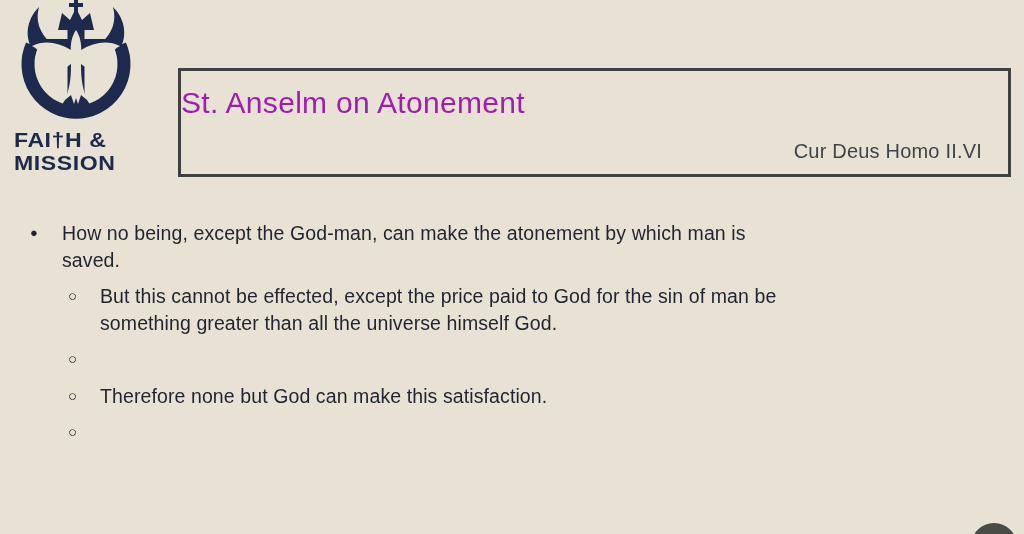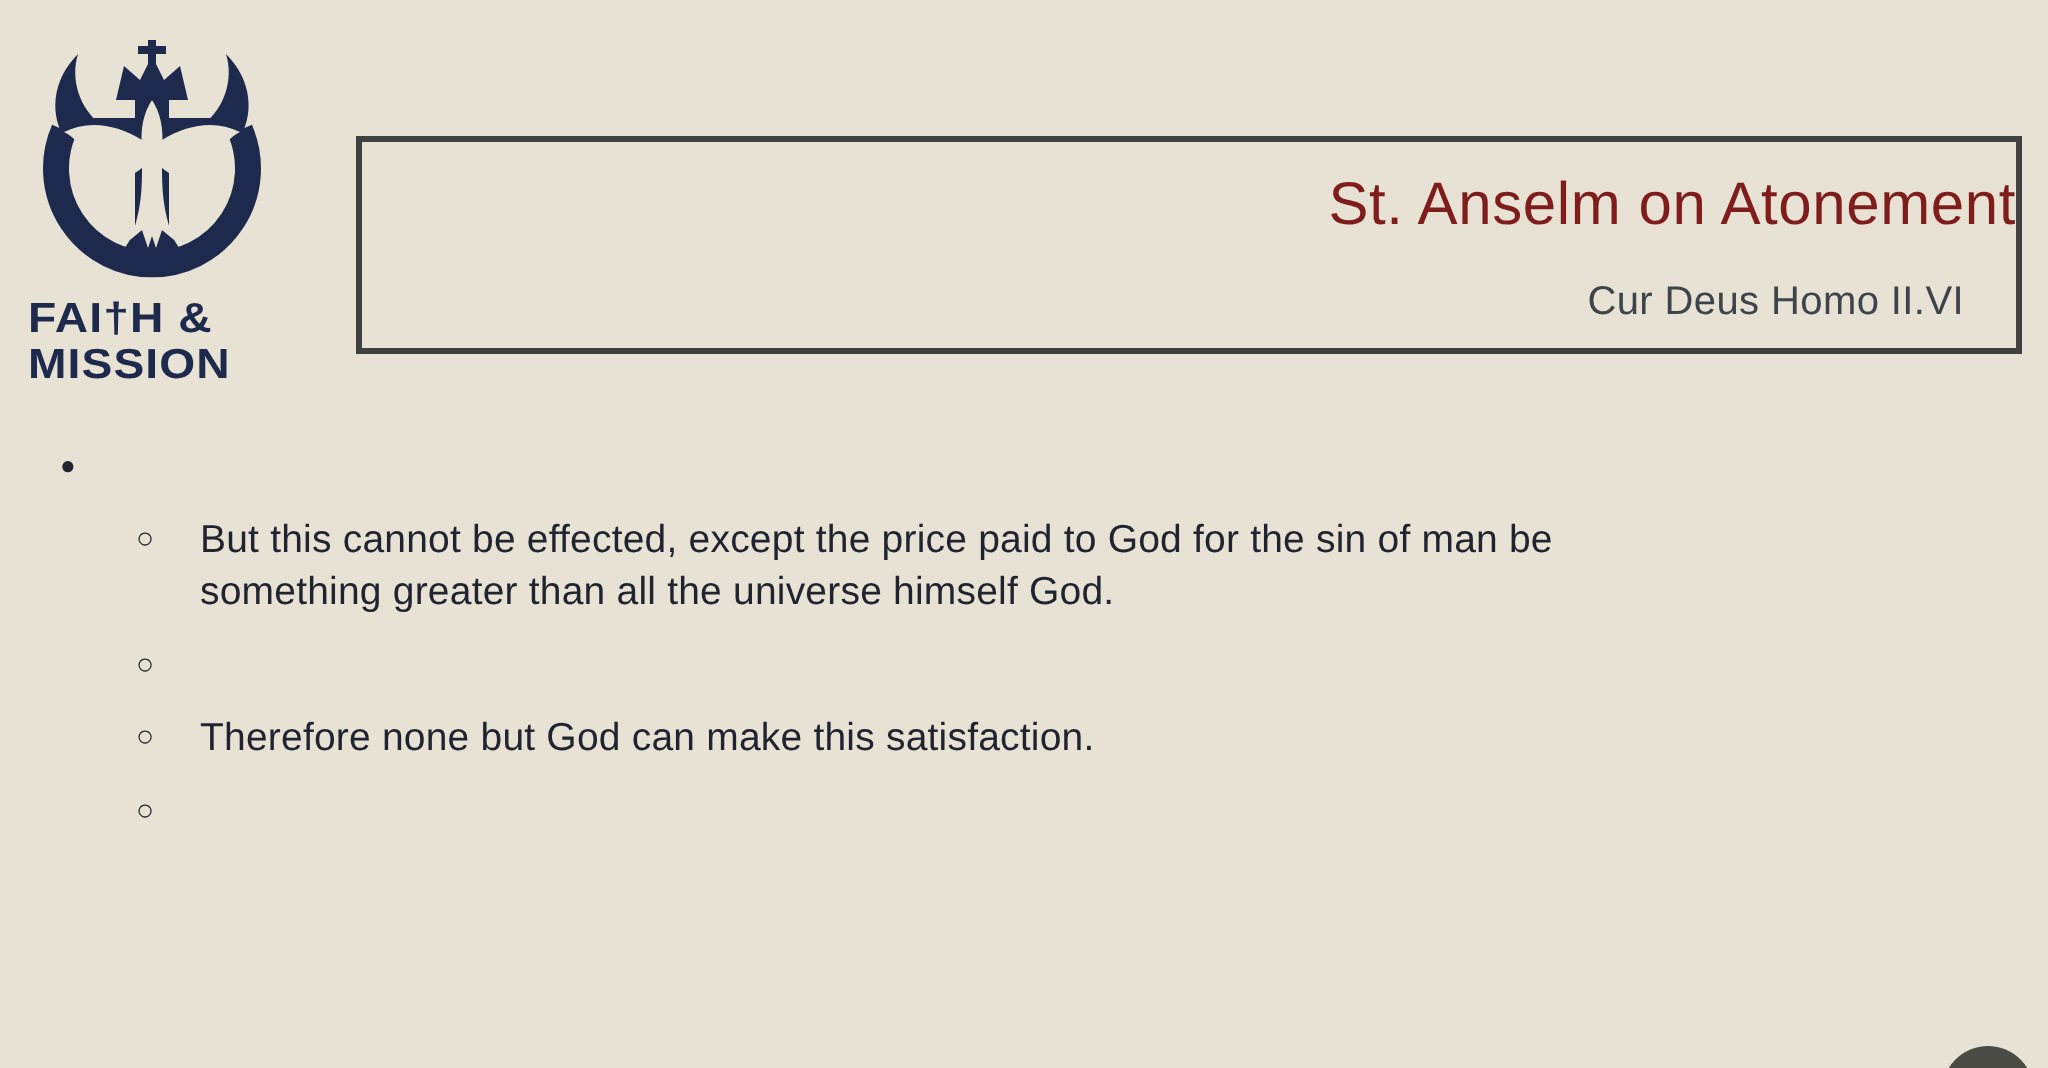--- a/index.html
+++ b/index.html
@@ -3,36 +3,36 @@
 <meta charset="utf-8">
 <style>
   html,body{margin:0;padding:0;}
   body{
     width:1024px;height:534px;position:relative;overflow:hidden;
     background:#e7e2d3;
     font-family:"Liberation Sans","DejaVu Sans",sans-serif;
   }
 
   
-  .logo{position:absolute;left:14px;top:20px;width:130px;}
+  .logo{position:absolute;left:14px;top:0;width:130px;}
   .logo svg{display:block;margin-left:2px;}
   .wordmark{
     margin-top:4px;color:#1d2a4d;font-weight:bold;
     font-size:21px;line-height:23px;letter-spacing:.5px;
     transform:scaleX(1.1);transform-origin:left center;white-space:nowrap;
   }
 
   
   .title-box{
     position:absolute;left:178px;top:68px;width:833px;height:109px;
     border:3px solid #3f4140;box-sizing:border-box;
   }
   .slide-title{
-    margin-top:15px;text-align:right;
-    font-size:30px;letter-spacing:.3px;color:#7f1d1d;
+    margin-top:15px;text-align:left;
+    font-size:30px;letter-spacing:.3px;color:#a21caf;
   }
   .slide-subtitle{
     position:absolute;right:26px;top:69px;
     font-size:20px;color:#3e444b;letter-spacing:.2px;
   }
 
   
   .content{position:absolute;left:0;top:220px;width:1010px;}
   .bullet-item{display:flex;margin:0 0 10px 0;}
   .bullet-item .marker{
@@ -89,20 +89,22 @@
 
 <div class="title-box">
   <div class="slide-title">St. Anselm on Atonement</div>
   <div class="slide-subtitle">Cur Deus Homo II.VI</div>
 </div>
 
 <div class="content">
 
   <div class="bullet-item level-1">
     <span class="marker">●</span>
+    <span class="text">How no being, except the God-man, can make the atonement by which man is
+saved.</span>
   </div>
 
   <div class="bullet-item level-2">
     <span class="marker">○</span>
     <span class="text">But this cannot be effected, except the price paid to God for the sin of man be
 something greater than all the universe himself God.</span>
   </div>
 
   <div class="bullet-item level-2">
     <span class="marker">○</span>

